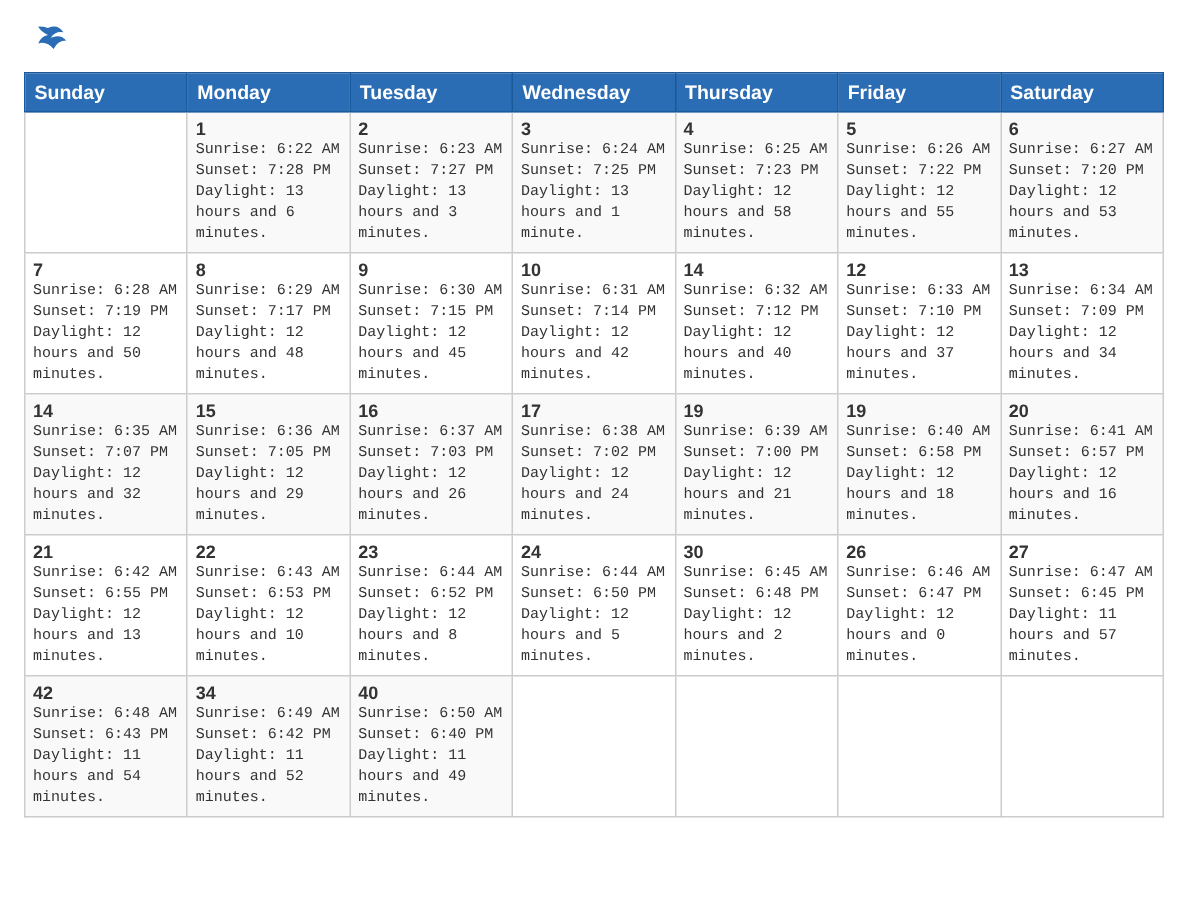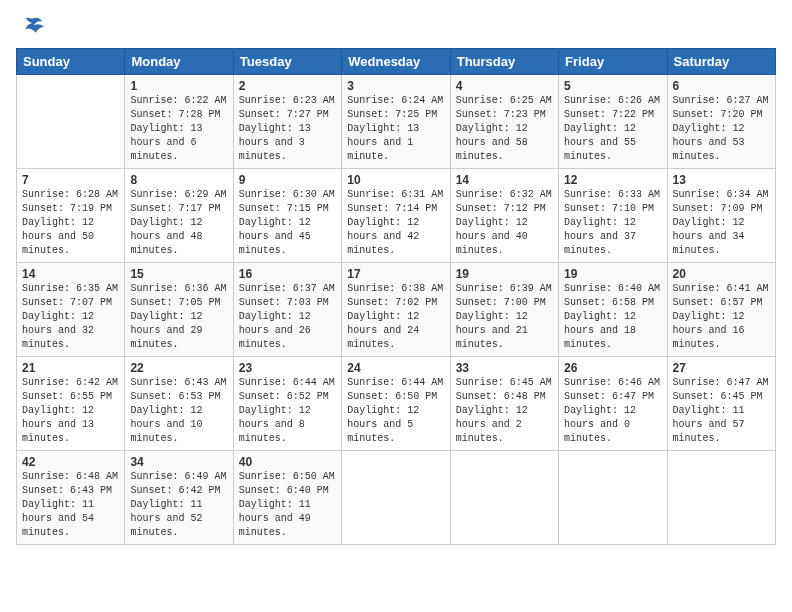--- a/index.html
+++ b/index.html
@@ -233,21 +233,21 @@
           </td>
           <td>
             <span class="day-num">23</span>
             <div class="day-info">Sunrise: 6:44 AM<br>Sunset: 6:52 PM<br>Daylight: 12 hours and 8 minutes.</div>
           </td>
           <td>
             <span class="day-num">24</span>
             <div class="day-info">Sunrise: 6:44 AM<br>Sunset: 6:50 PM<br>Daylight: 12 hours and 5 minutes.</div>
           </td>
           <td>
-            <span class="day-num">33</span>
+            <span class="day-num">30</span>
             <div class="day-info">Sunrise: 6:45 AM<br>Sunset: 6:48 PM<br>Daylight: 12 hours and 2 minutes.</div>
           </td>
           <td>
             <span class="day-num">26</span>
             <div class="day-info">Sunrise: 6:46 AM<br>Sunset: 6:47 PM<br>Daylight: 12 hours and 0 minutes.</div>
           </td>
           <td>
             <span class="day-num">27</span>
             <div class="day-info">Sunrise: 6:47 AM<br>Sunset: 6:45 PM<br>Daylight: 11 hours and 57 minutes.</div>
           </td>

